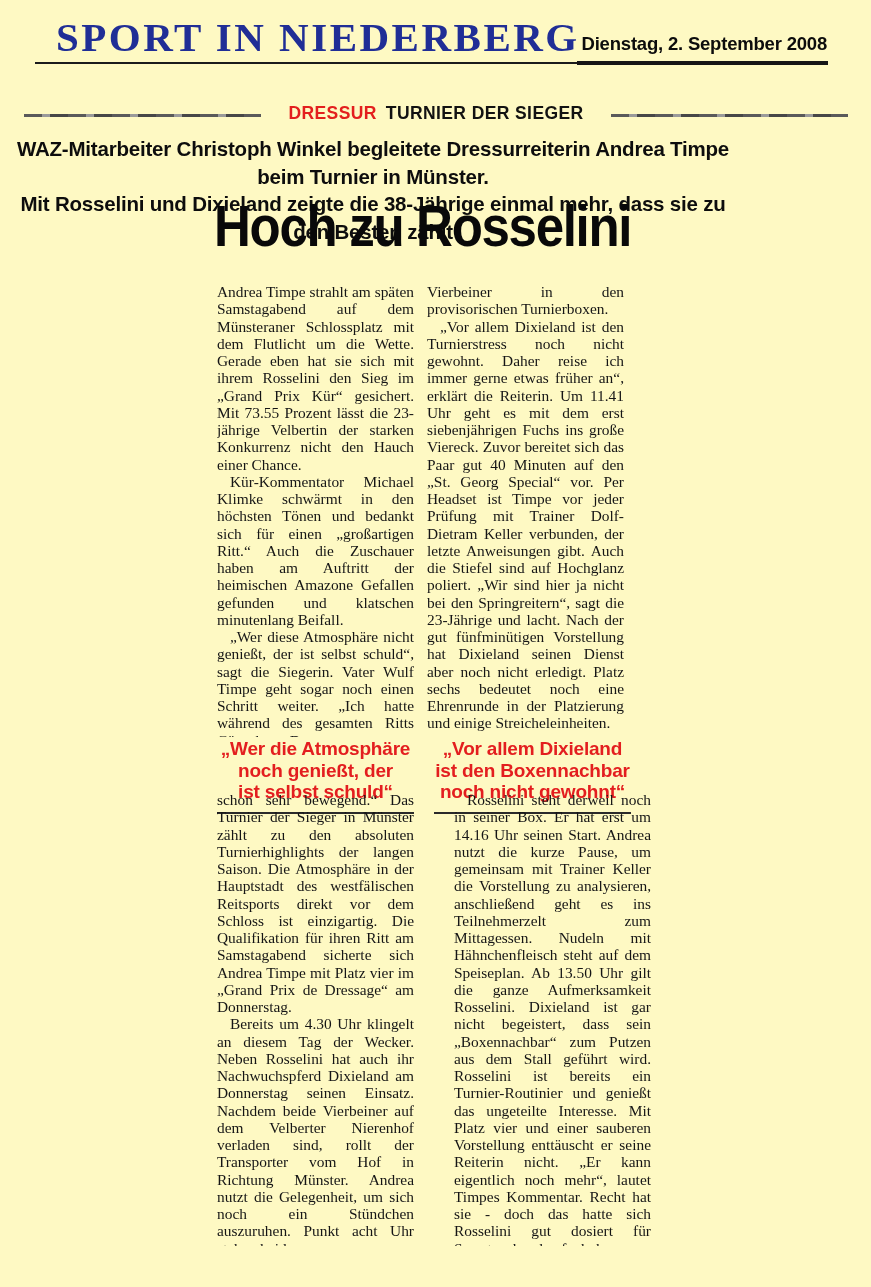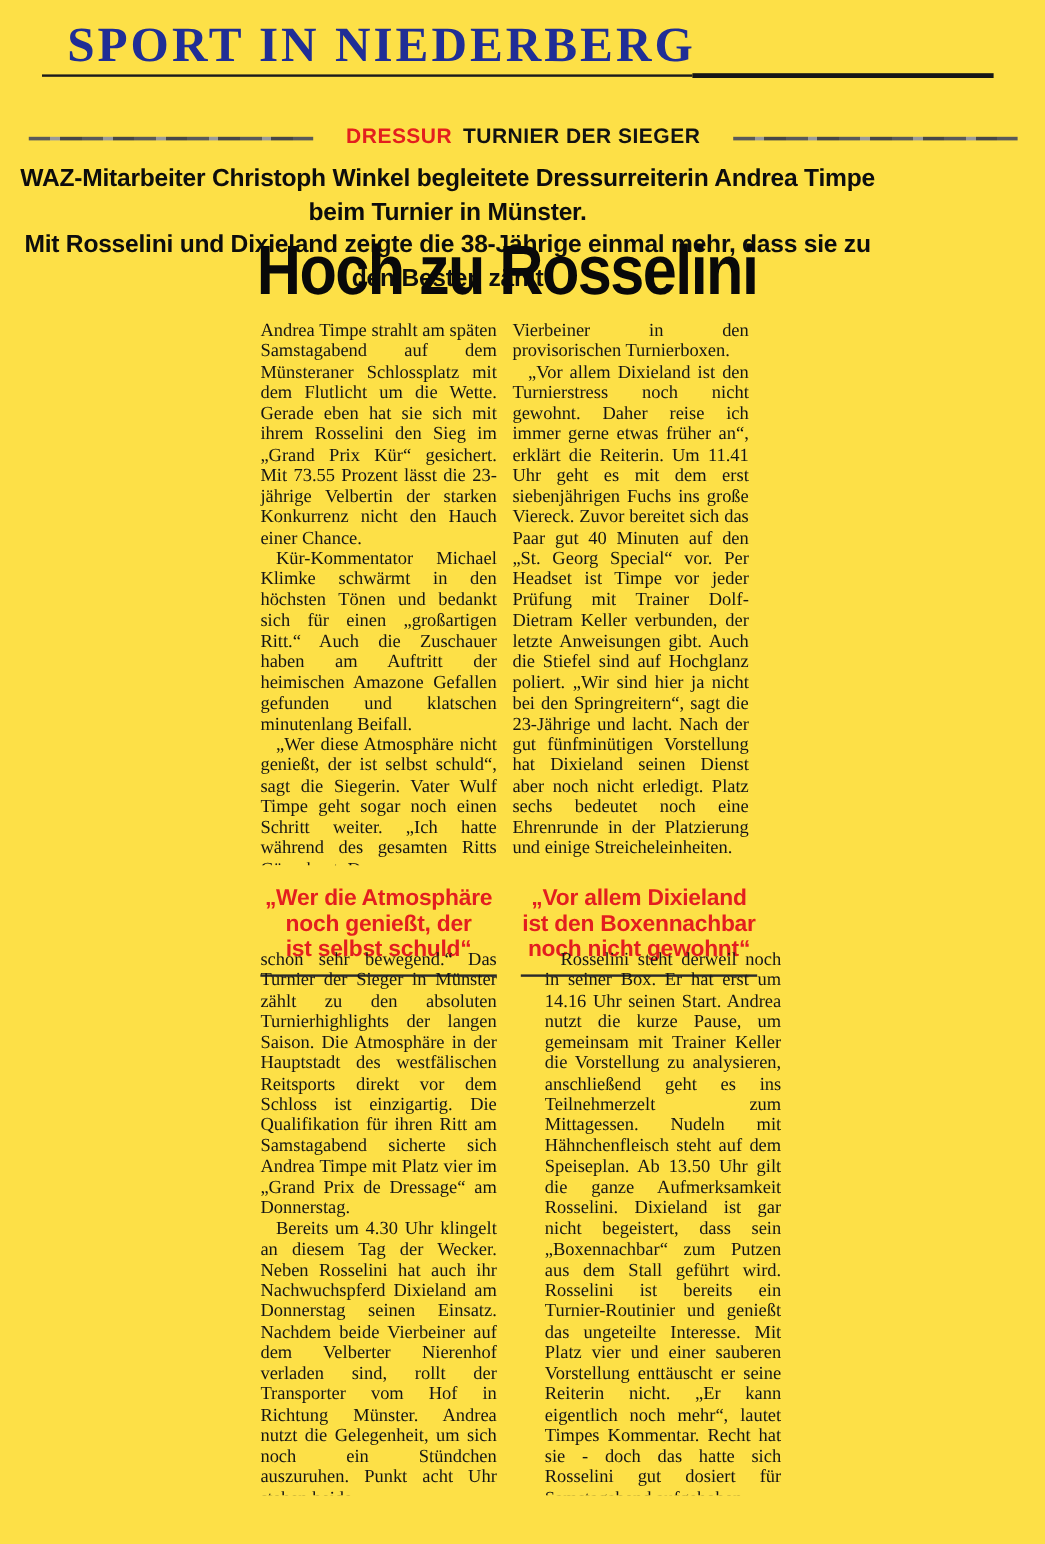--- a/index.html
+++ b/index.html
@@ -4,21 +4,21 @@
 <style>
   html,body { margin:0; padding:0; }
   body {
     width:871px; height:1287px;
     background:#ffffff;
     font-family:"Liberation Serif", serif;
     color:#141414;
     position:relative;
     overflow:hidden;
   }
-  .page { position:absolute; inset:0; background:#fde047; }
+  .page { position:absolute; inset:0; background:#fef9c3; }
 
   
   .masthead-title {
     position:absolute; left:56px; top:13px;
     font-family:"Liberation Serif", serif;
     font-weight:700; font-size:41px; letter-spacing:2.5px;
     color:#202e96; white-space:nowrap;
   }
   .masthead-date {
     position:absolute; top:33px; right:44px;
@@ -56,21 +56,21 @@
   .headline {
     position:absolute; top:192px; left:214px;
     font-family:"Liberation Sans", sans-serif;
     font-weight:700; font-size:58px; letter-spacing:-1.5px;
     color:#090909; white-space:nowrap;
     transform:scaleX(0.88); transform-origin:left top;
   }
 
   
   .row { position:absolute; left:217px; width:434px; display:flex; gap:40px; overflow:hidden; }
-  .row1 { top:267px; height:454px;gap:13px; }
+  .row1 { top:283px; height:454px;gap:13px; }
   .row2 { top:791px; height:455px; }
   .col { width:197px; }
   .col p {
     margin:0;
     font-size:15.4px; line-height:17.25px;
     text-align:justify;
     hyphens:auto; -webkit-hyphens:auto;
     color:#151515;
   }
   .col p.indent { text-indent:13px; }
@@ -84,20 +84,21 @@
     color:#e31e1f; letter-spacing:-0.2px;
   }
   .quote-rule { margin-top:9px; height:2px; background:#2a2a2a; }
 </style>
 </head>
 <body>
 
 <div class="page">
 
   <div class="masthead-title">SPORT IN NIEDERBERG</div>
+  <div class="masthead-date">Dienstag, 2. September 2008</div>
   <div class="header-rule"></div>
   <div class="header-rule-right"></div>
 
   <div class="kicker">
     <div class="kicker-rule"></div>
     <div>
       <span class="kicker-category">DRESSUR</span><span>TURNIER DER SIEGER</span>
     </div>
     <div class="kicker-rule"></div>
   </div>

